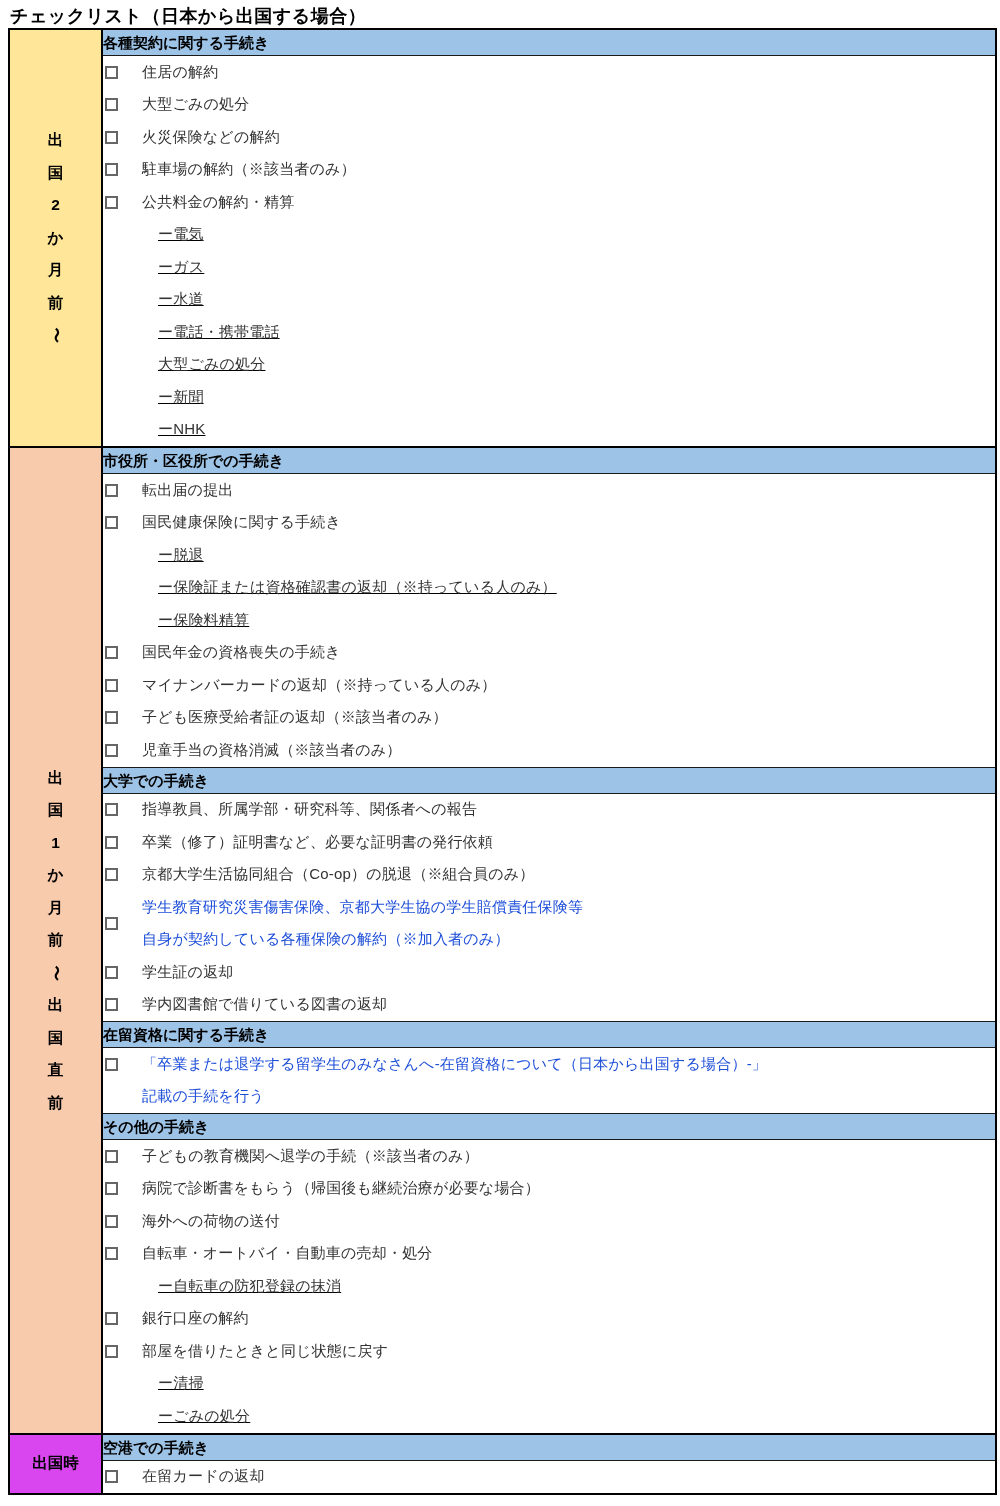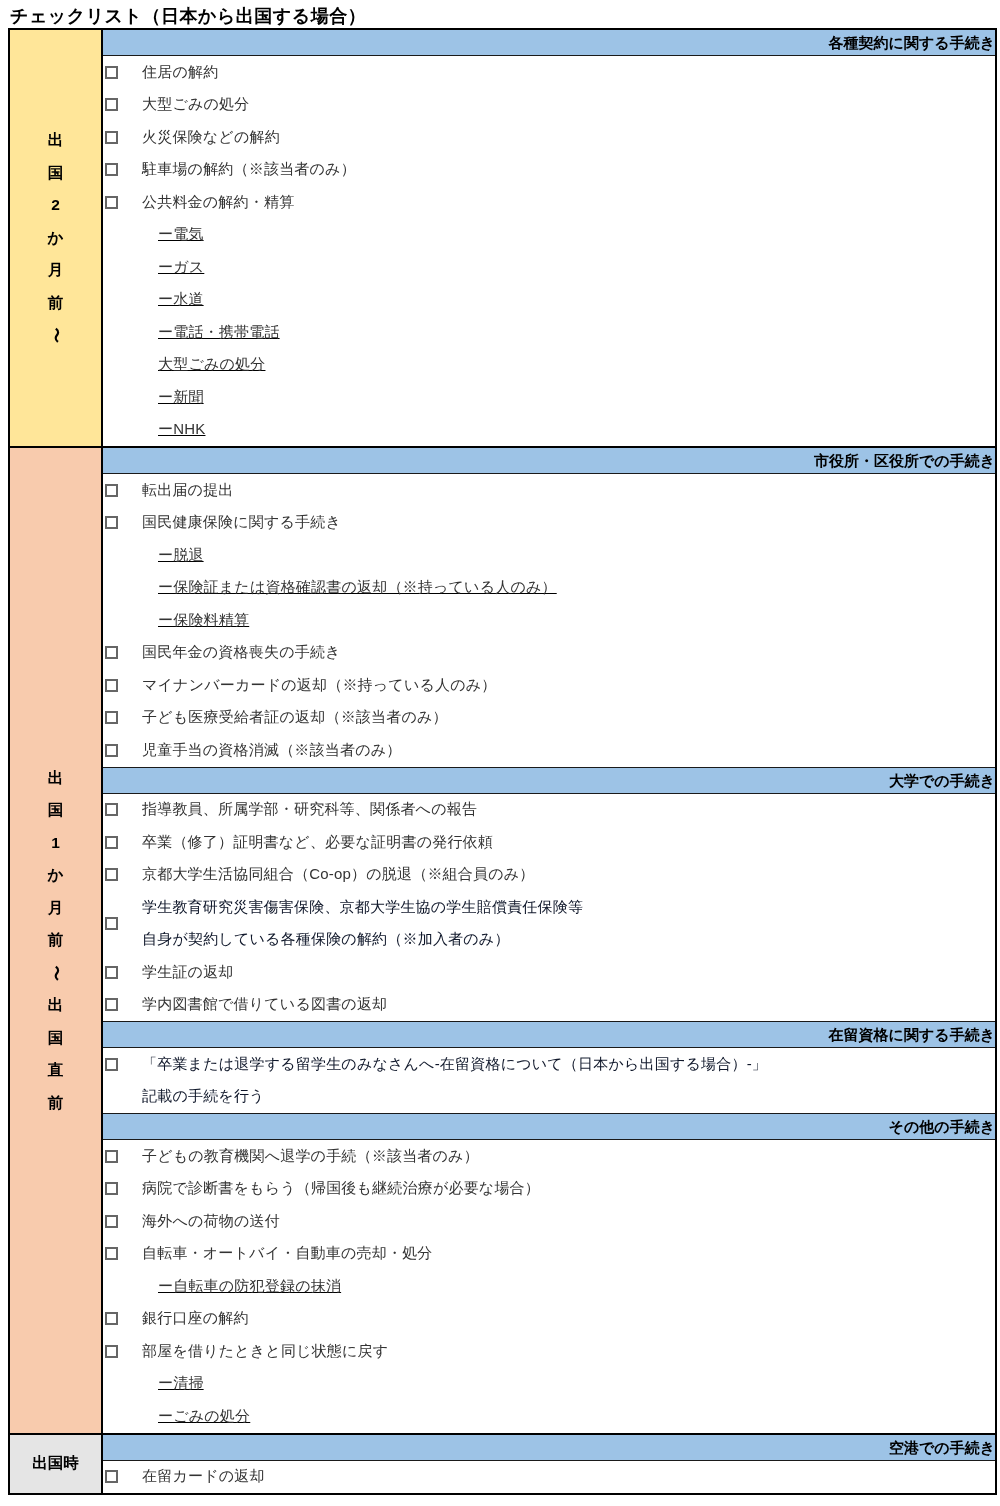--- a/index.html
+++ b/index.html
@@ -62,21 +62,21 @@
   .content {
     flex: 1 1 auto;
     min-width: 0;
   }
   .group-header {
     background: #9DC3E6;
     border-top: 1px solid #1a1a1a;
     border-bottom: 1px solid #1a1a1a;
     height: 25px;
     line-height: 25px;
-    text-align: right;
+    text-align: left;
     font-size: 15px;
     font-weight: bold;
     color: #000;
   }
   .content > .group:first-child .group-header {
     border-top: none;
   }
   .row {
     display: flex;
     align-items: center;
@@ -115,21 +115,21 @@
   }
   .lines {
     display: flex;
     flex-direction: column;
   }
   .line {
     height: 32.5px;
     display: flex;
     align-items: center;
     font-size: 15px;
-    color: #0f172a;
+    color: #1d4ed8;
     white-space: nowrap;
     letter-spacing: 0.2px;
   }
 </style>
 </head>
 <body>
 
 <div class="page-title">チェックリスト（日本から出国する場合）</div>
 
 <div class="table">
@@ -313,21 +313,21 @@
           <div class="row sub">
             <div class="itxt">ー清掃</div>
           </div>
           <div class="row sub">
             <div class="itxt">ーごみの処分</div>
           </div>
         </div>
       </div>
     </div>
     <div class="section">
-      <div class="period" style="background: #e5e5e5; text-align: right;">
+      <div class="period" style="background: #d946ef; text-align: right;">
         <div class="plabel">出国時</div>
       </div>
       <div class="content">
         <div class="group">
           <div class="group-header">空港での手続き</div>
           <div class="row">
             <div class="cb"></div>
             <div class="itxt">在留カードの返却</div>
           </div>
         </div>

